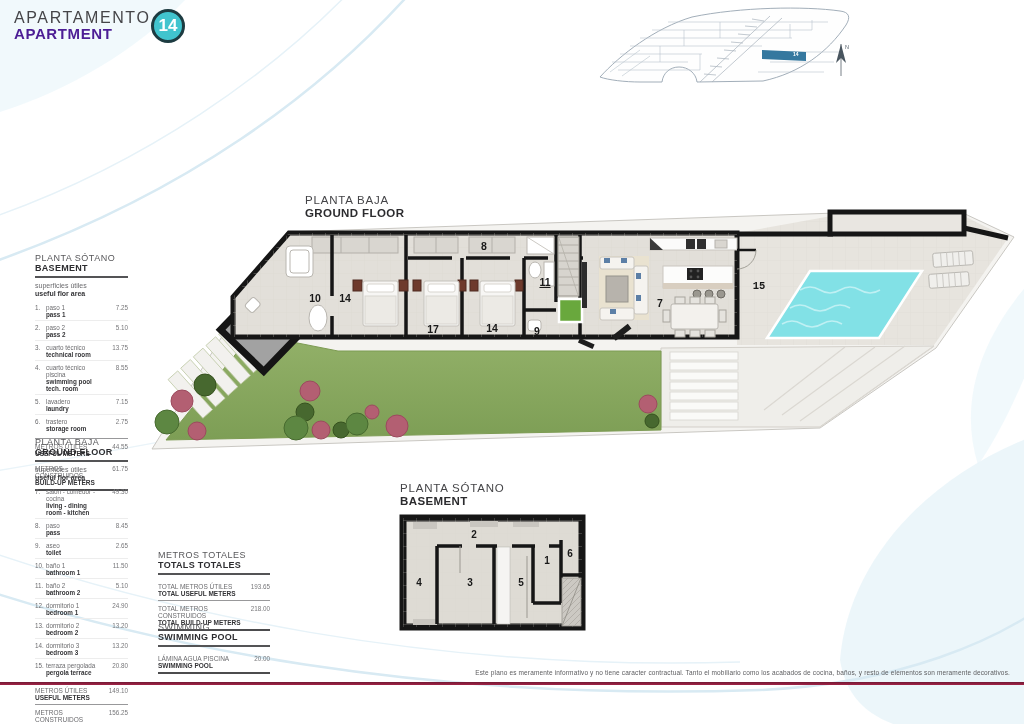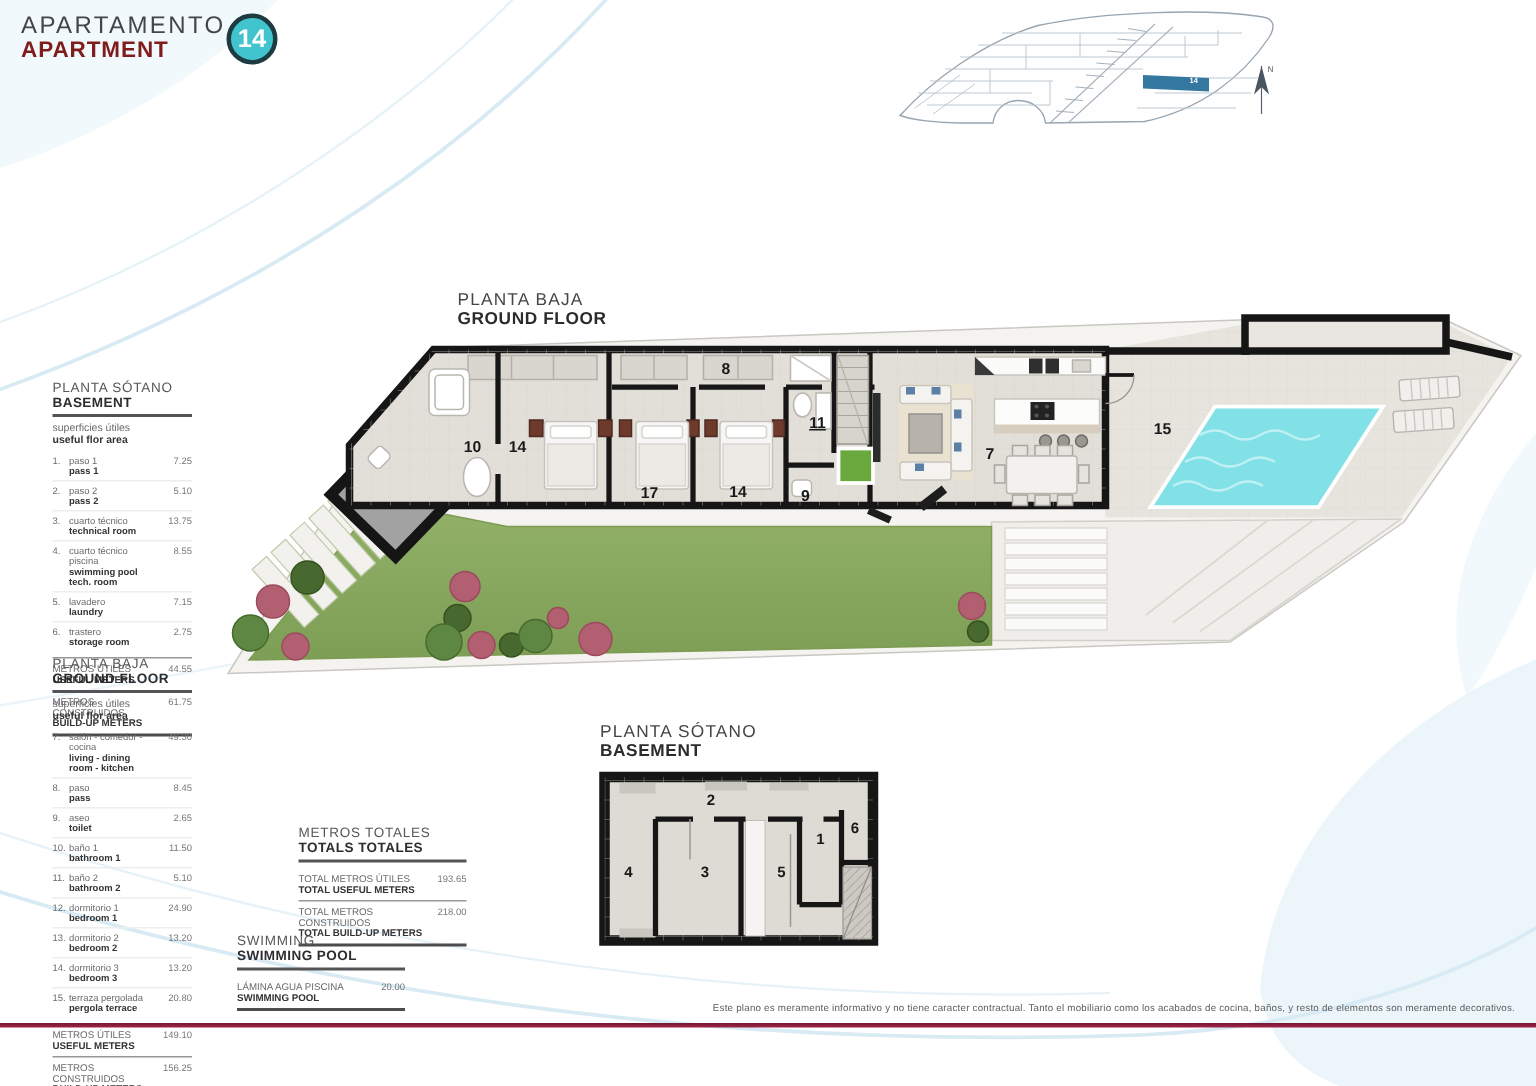--- a/index.html
+++ b/index.html
@@ -2,21 +2,21 @@
 <html><head>
 <meta charset="utf-8">
 <style>
   html,body{margin:0;padding:0;background:#ffffff;}
   .sheet{position:relative;width:1024px;height:724px;background:#fff;overflow:hidden;
          font-family:"Liberation Sans",sans-serif;}
   svg{position:absolute;left:0;top:0;}
   
   .hdr{position:absolute;left:14px;top:9px;}
   .hdr .t1{font-size:16px;letter-spacing:1.6px;color:#454548;line-height:17px;}
-  .hdr .t2{font-size:15px;font-weight:bold;letter-spacing:.6px;color:#7f1d1d;line-height:16px;}
+  .hdr .t2{font-size:15px;font-weight:bold;letter-spacing:.6px;color:#4c1d95;line-height:16px;}
   .badge{position:absolute;left:151px;top:9px;width:34px;height:34px;border-radius:50%;
          background:#41c4ce;border:3px solid #1d3b41;color:#fff;font-weight:bold;font-size:17px;
          display:flex;align-items:center;justify-content:center;box-sizing:border-box;}
   
   .planlabel{position:absolute;}
   .planlabel .es{display:block;font-size:11.5px;letter-spacing:.8px;color:#454548;line-height:13px;}
   .planlabel .en{display:block;font-size:11.5px;font-weight:bold;letter-spacing:.4px;color:#2b2b2e;line-height:13px;}
   
   .rooms span{position:absolute;transform:translate(-50%,-50%);font-weight:bold;
               font-size:10.5px;color:#191919;}
@@ -345,21 +345,21 @@
   <div class="rooms">
 
   <span style="left: 484px; top: 246px;">8</span>
       <span style="left: 315px; top: 298px;">10</span>
       <span style="left: 345px; top: 298px;">14</span>
       <span style="left: 433px; top: 329px;">17</span>
       <span style="left: 492px; top: 328px;">14</span>
       <span style="left: 545px; top: 282px; text-decoration: underline;">11</span>
       <span style="left: 537px; top: 331px;">9</span>
       <span style="left: 660px; top: 303px;">7</span>
-      <span style="left: 775px; top: 286px;">15</span>
+      <span style="left: 759px; top: 286px; font-family: Liberation Mono, monospace;">15</span>
     </div>
   <div class="rooms small">
 
   <span style="left: 474px; top: 534px;">2</span>
       <span style="left: 419px; top: 582px;">4</span>
       <span style="left: 470px; top: 582px;">3</span>
       <span style="left: 521px; top: 582px;">5</span>
       <span style="left: 547px; top: 560px;">1</span>
       <span style="left: 570px; top: 553px;">6</span>
     </div>
@@ -556,21 +556,21 @@
         <div class="total-row">
           <span class="tname">
             <span class="es">METROS CONSTRUIDOS</span>
             <span class="en">BUILD-UP METERS</span>
           </span>
           <span class="tval">156.25</span>
         </div>
       </div>
   </div>
 
-  <div class="tbl mid" style="left:158px;top:550px;margin-left:41px;">
+  <div class="tbl mid" style="left:158px;top:550px;">
     <div class="hd">
       <span class="es">METROS TOTALES</span>
       <span class="en">TOTALS TOTALES</span>
     </div>
     <div class="rule"></div>
     <div>
 
         <div class="total-row">
           <span class="tname">
             <span class="es">TOTAL METROS ÚTILES</span>

